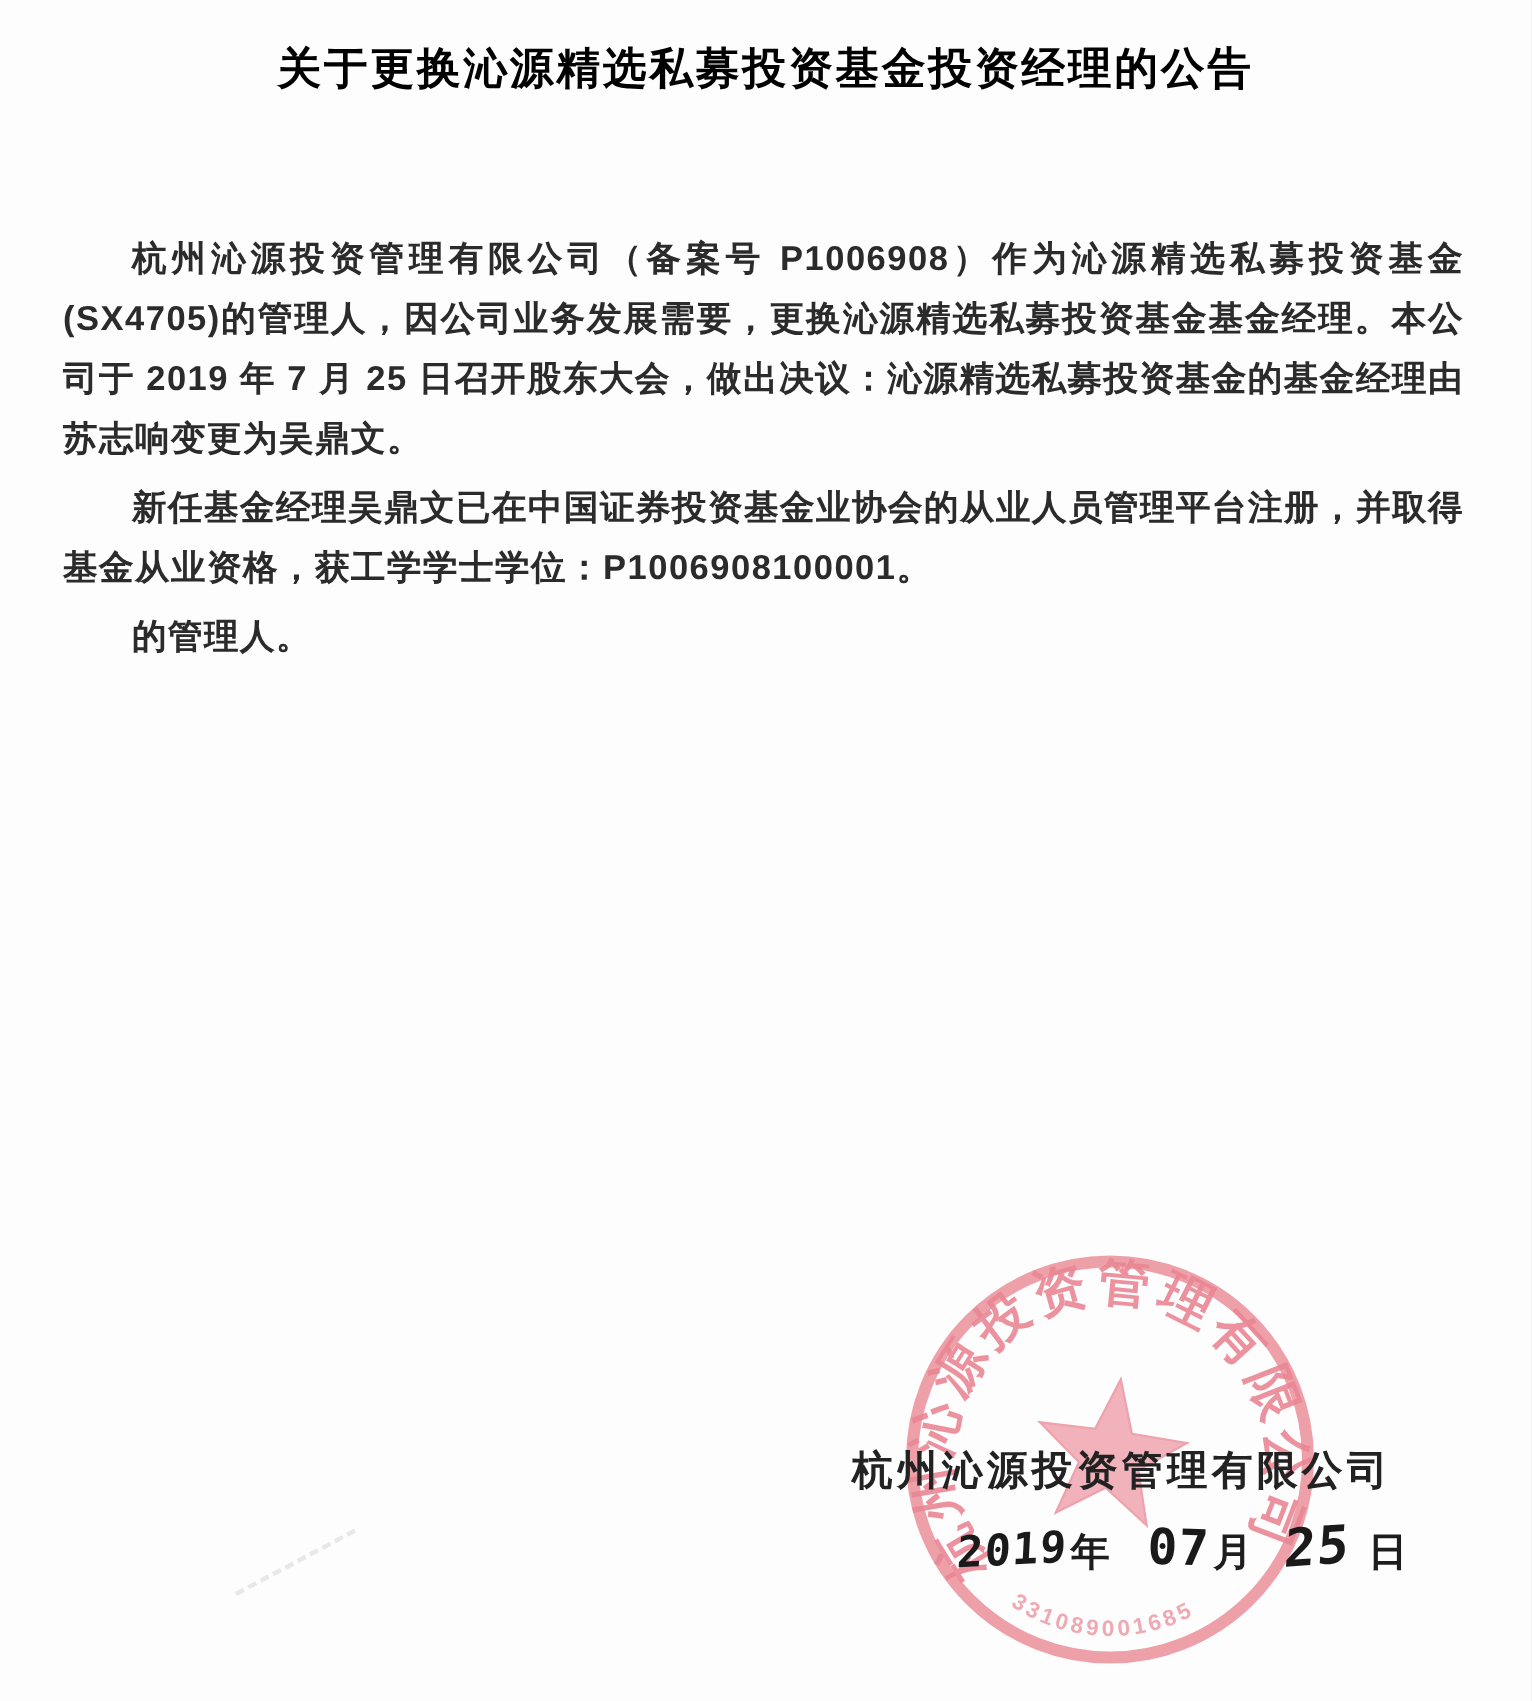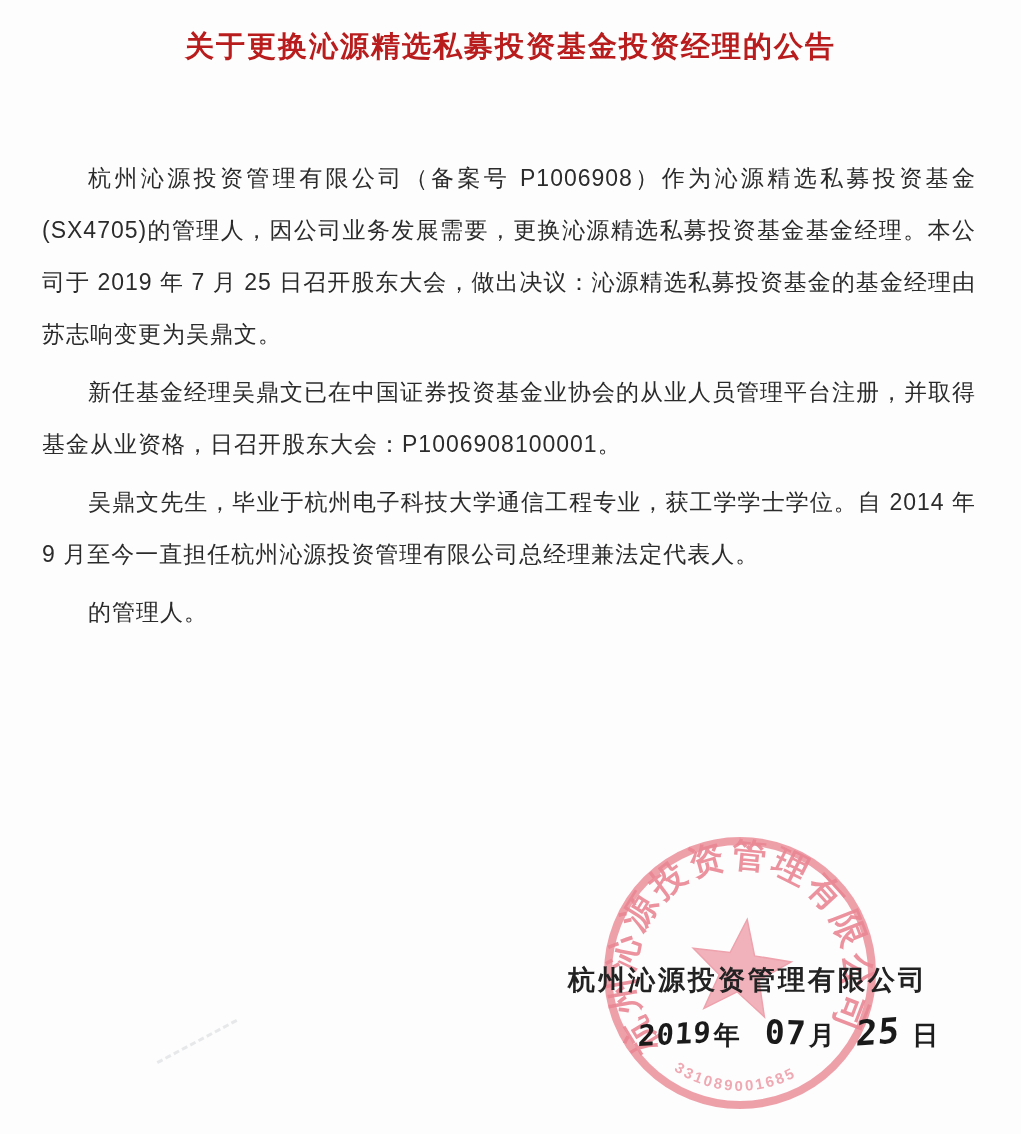--- a/index.html
+++ b/index.html
@@ -11,31 +11,31 @@
     overflow:hidden;
     font-family:"Liberation Sans",sans-serif;
     color:#2b2b2b;
   }
   .doc-title{
     margin:28px 40px 0 40px;
     text-align:center;
     font-size:29px;
     font-weight:700;
     letter-spacing:2px;
-    color:#b91c1c;
+    color:#000000;
     line-height:36px;
   }
   .content{
     margin:88px 45px 0 42px;
   }
   .content p{
     margin:0 0 6px 0;
     font-size:23px;
-    font-weight:400;
-    line-height:52px;
+    font-weight:700;
+    line-height:40px;
     letter-spacing:1px;
     text-align:justify;
     text-indent:2em;
   }
   .closing{text-indent:2em;}
   
   .signature-company{
     position:absolute;
     left:568px;top:962px;
     font-size:27px;
@@ -86,22 +86,21 @@
 </style>
 </head>
 <body>
 
 <div class="page">
 
   <h1 class="doc-title">关于更换沁源精选私募投资基金投资经理的公告</h1>
 
   <div class="content">
     <p>杭州沁源投资管理有限公司（备案号 P1006908）作为沁源精选私募投资基金(SX4705)的管理人，因公司业务发展需要，更换沁源精选私募投资基金基金经理。本公司于 2019 年 7 月 25 日召开股东大会，做出决议：沁源精选私募投资基金的基金经理由苏志响变更为吴鼎文。</p>
-    <p>新任基金经理吴鼎文已在中国证券投资基金业协会的从业人员管理平台注册，并取得基金从业资格，日召开股东大会：P1006908100001。</p>
-    <p>吴鼎文先生，毕业于杭州电子科技大学通信工程专业，获工学学士学位。自 2014 年 9 月至今一直担任杭州沁源投资管理有限公司总经理兼法定代表人。</p>
+    <p>新任基金经理吴鼎文已在中国证券投资基金业协会的从业人员管理平台注册，并取得基金从业资格，获工学学士学位：P1006908100001。</p>
     <p class="closing">的管理人。</p>
   </div>
 
   <svg class="seal" viewBox="0 0 290 290">
     <defs>
       <path id="sealTextArc" d="M 70 220 A 106 106 0 1 1 220 220" fill="none"></path>
       <path id="sealNumArc" d="M 69 235 A 118 118 0 0 0 221 235" fill="none"></path>
     </defs>
     <circle cx="145" cy="145" r="132" fill="none" stroke="#ec8794" stroke-width="8" opacity="0.85"></circle>
     <polygon points="152.2,91.5 159.6,127.9 196.2,134 163.9,152.2 169.4,188.9 142.1,163.8 108.9,180.4 124.3,146.6 98.3,120.2 135.1,124.5" fill="#f09aa6" opacity="0.8" stroke="#ea8392" stroke-width="1.5"></polygon>

